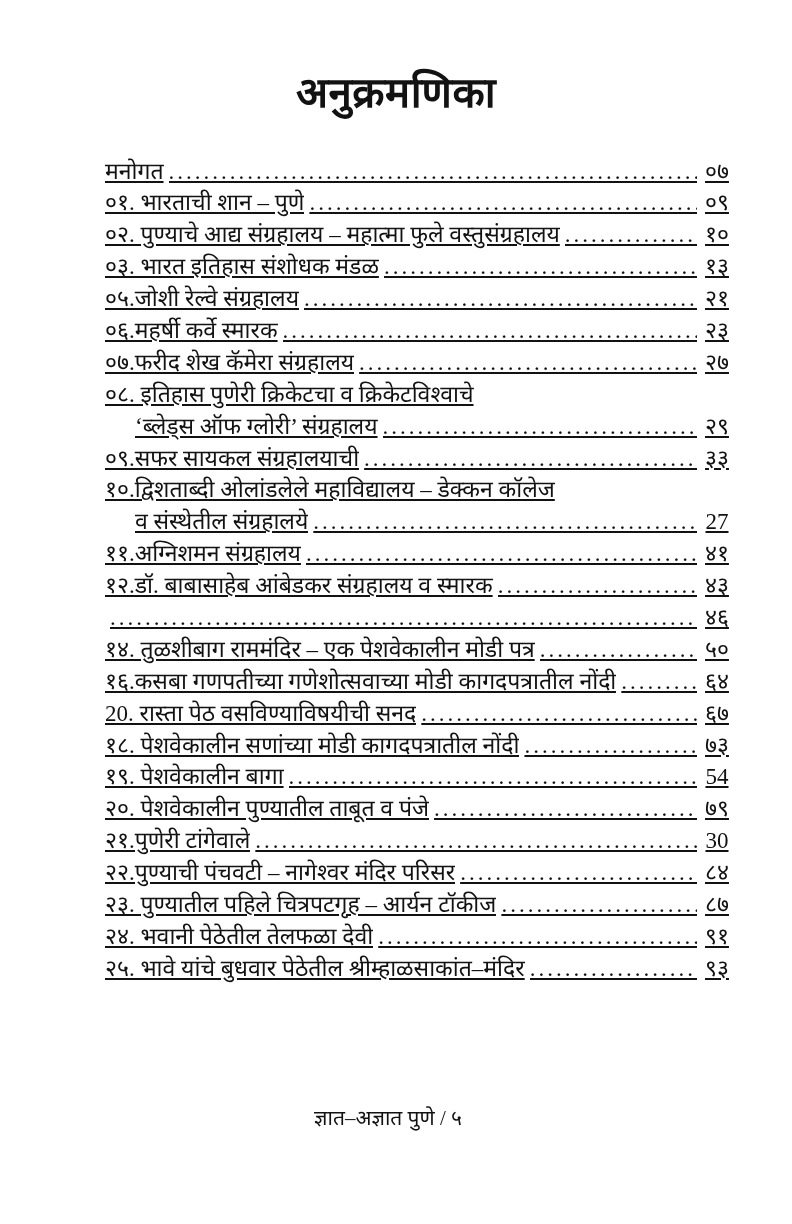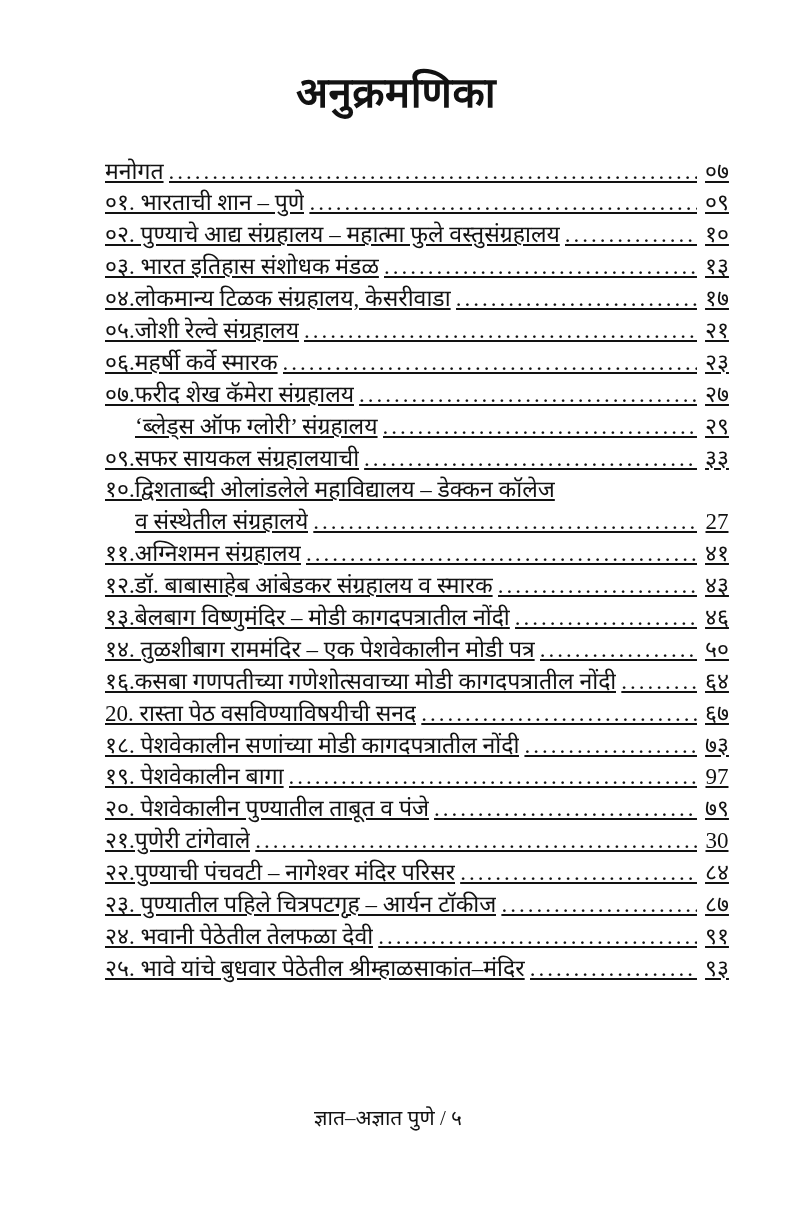--- a/index.html
+++ b/index.html
@@ -89,38 +89,37 @@
     <span class="toc-text">०२. पुण्याचे आद्य संग्रहालय – महात्मा फुले वस्तुसंग्रहालय</span>
     <span class="toc-leader"></span>
     <span class="toc-page">१०</span>
   </div>
     <div class="toc-row">
     <span class="toc-text">०३. भारत इतिहास संशोधक मंडळ</span>
     <span class="toc-leader"></span>
     <span class="toc-page">१३</span>
   </div>
     <div class="toc-row">
-    <span class="toc-text">०४.लोकमान्य टिळक संग्रहालय, केसरीवाडा</span>
-    <span class="toc-leader"></span>
-    <span class="toc-page">१७</span>
-  </div>
-    <div class="toc-row">
     <span class="toc-text">०५.जोशी रेल्वे संग्रहालय</span>
     <span class="toc-leader"></span>
     <span class="toc-page">२१</span>
   </div>
     <div class="toc-row">
     <span class="toc-text">०६.महर्षी कर्वे स्मारक</span>
     <span class="toc-leader"></span>
     <span class="toc-page">२३</span>
   </div>
     <div class="toc-row">
     <span class="toc-text">०७.फरीद शेख कॅमेरा संग्रहालय</span>
     <span class="toc-leader"></span>
     <span class="toc-page">२७</span>
+  </div>
+    <div class="toc-row">
+    <span class="toc-text">०८. इतिहास पुणेरी क्रिकेटचा व क्रिकेटविश्वाचे</span>
+
   </div>
     <div class="toc-row indent">
     <span class="toc-text">‘ब्लेड्स ऑफ ग्लोरी’ संग्रहालय</span>
     <span class="toc-leader"></span>
     <span class="toc-page">२९</span>
   </div>
     <div class="toc-row">
     <span class="toc-text">०९.सफर सायकल संग्रहालयाची</span>
     <span class="toc-leader"></span>
     <span class="toc-page">३३</span>
@@ -138,21 +137,20 @@
     <span class="toc-text">११.अग्निशमन संग्रहालय</span>
     <span class="toc-leader"></span>
     <span class="toc-page">४१</span>
   </div>
     <div class="toc-row">
     <span class="toc-text">१२.डॉ. बाबासाहेब आंबेडकर संग्रहालय व स्मारक</span>
     <span class="toc-leader"></span>
     <span class="toc-page">४३</span>
   </div>
     <div class="toc-row">
-    <span class="toc-text">१३.बेलबाग विष्णुमंदिर – मोडी कागदपत्रातील नोंदी</span>
     <span class="toc-leader"></span>
     <span class="toc-page">४६</span>
   </div>
     <div class="toc-row">
     <span class="toc-text">१४. तुळशीबाग राममंदिर – एक पेशवेकालीन मोडी पत्र</span>
     <span class="toc-leader"></span>
     <span class="toc-page">५०</span>
   </div>
     <div class="toc-row">
     <span class="toc-text">१६.कसबा गणपतीच्या गणेशोत्सवाच्या मोडी कागदपत्रातील नोंदी</span>
@@ -165,21 +163,21 @@
     <span class="toc-page">६७</span>
   </div>
     <div class="toc-row">
     <span class="toc-text">१८. पेशवेकालीन सणांच्या मोडी कागदपत्रातील नोंदी</span>
     <span class="toc-leader"></span>
     <span class="toc-page">७३</span>
   </div>
     <div class="toc-row">
     <span class="toc-text">१९. पेशवेकालीन बागा</span>
     <span class="toc-leader"></span>
-    <span class="toc-page">97</span>
+    <span class="toc-page">54</span>
   </div>
     <div class="toc-row">
     <span class="toc-text">२०. पेशवेकालीन पुण्यातील ताबूत व पंजे</span>
     <span class="toc-leader"></span>
     <span class="toc-page">७९</span>
   </div>
     <div class="toc-row">
     <span class="toc-text">२१.पुणेरी टांगेवाले</span>
     <span class="toc-leader"></span>
     <span class="toc-page">30</span>

